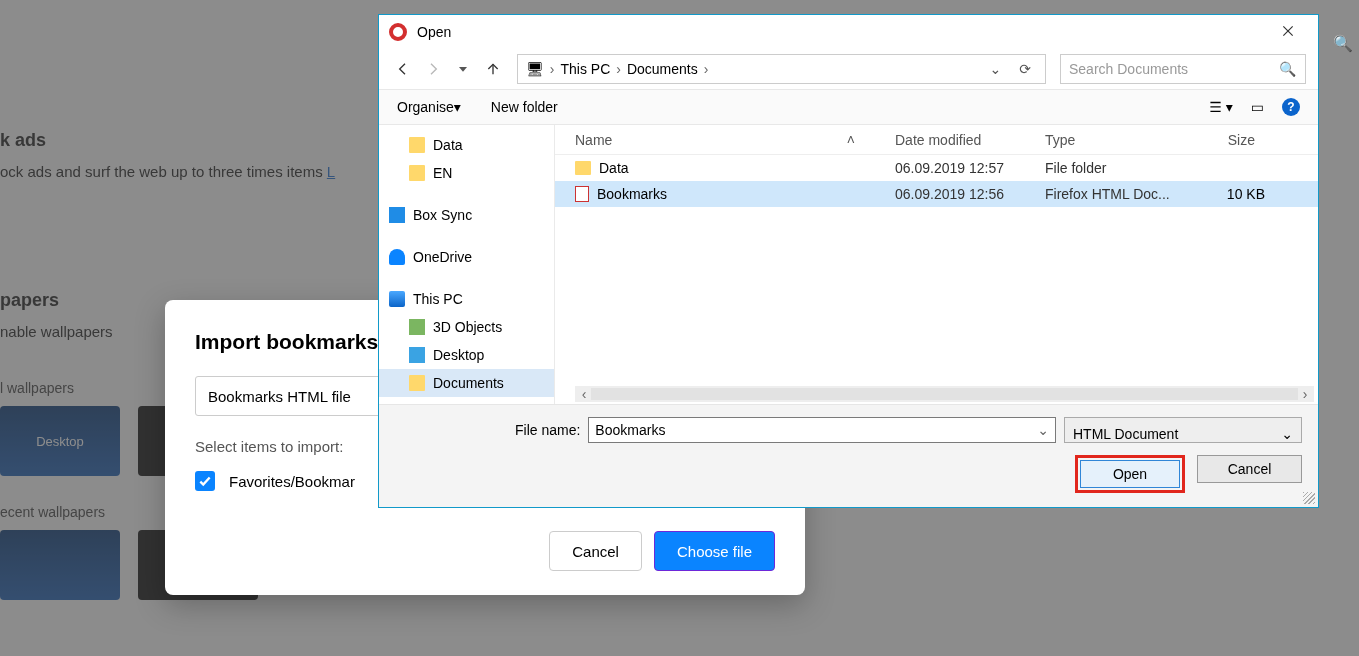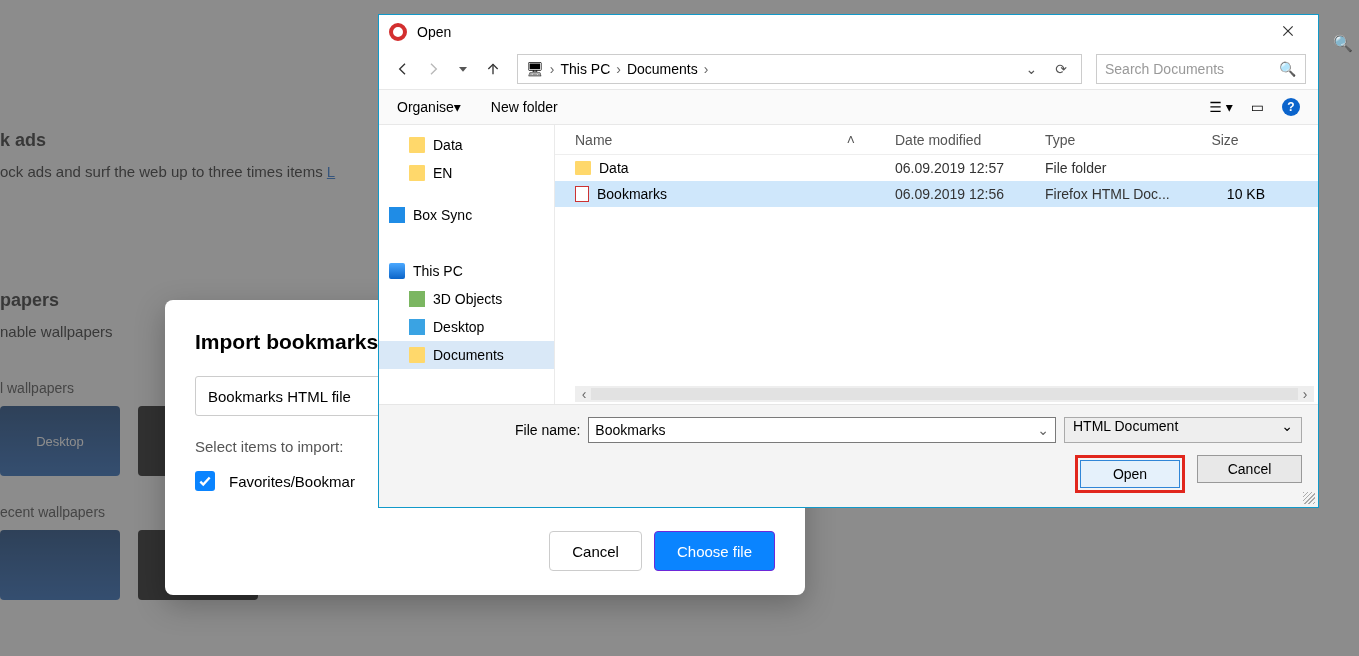--- a/index.html
+++ b/index.html
@@ -37,21 +37,21 @@
 .fd-title .close svg { width:14px; height:14px; }
 
 .fd-nav { height:40px; display:flex; align-items:center; padding:0 12px; gap:6px; }
 .fd-nav .navbtn { width:24px; height:24px; display:flex; align-items:center; justify-content:center; color:#606060; cursor:pointer; }
 .fd-nav .navbtn.disabled { opacity:.35; }
 .fd-nav .navbtn svg { width:16px; height:16px; }
 .fd-nav .addr { flex:1; height:30px; border:1px solid #ccc; margin-left:6px; display:flex; align-items:center; padding:0 8px; gap:6px; font-size:14px; }
 .fd-nav .addr .chev { color:#666; }
 .fd-nav .addr .filler { flex:1; }
 .fd-nav .addr .dd, .fd-nav .addr .refresh { padding:0 6px; color:#555; }
-.fd-nav .search { width:210px; height:30px; border:1px solid #ccc; margin-left:8px; display:flex; align-items:center; padding:12px 8px; font-size:14px; color:#999; }
+.fd-nav .search { width:246px; height:30px; border:1px solid #ccc; margin-left:8px; display:flex; align-items:center; padding:12px 8px; font-size:14px; color:#999; }
 .fd-nav .search .sicon { margin-left:auto; color:#666; }
 
 .fd-toolbar { height:36px; border-top:1px solid #e8e8e8; border-bottom:1px solid #e8e8e8; background:#fafafa; display:flex; align-items:center; padding:0 18px; font-size:14px; gap:30px; }
 .fd-toolbar .tb-item { display:flex; align-items:center; cursor:pointer; }
 .fd-toolbar .right-icons { margin-left:auto; display:flex; gap:18px; align-items:center; }
 .fd-toolbar .right-icons span { cursor:pointer; }
 .fd-toolbar .help { width:18px; height:18px; border-radius:50%; background:#0b64cc; color:#fff; font-size:12px; font-weight:bold; display:flex; align-items:center; justify-content:center; }
 
 .fd-body { flex:1; display:flex; overflow:hidden; }
 .fd-tree { width:176px; border-right:1px solid #eaeaea; padding:6px 0; font-size:14px; }
@@ -61,39 +61,39 @@
 .fd-tree .ficon { width:16px; height:16px; }
 .fd-tree .folder { background:#ffd86b; border-radius:1px; }
 .fd-tree .cloud { background:#0a84ff; border-radius:8px 8px 2px 2px; }
 .fd-tree .pc { background: linear-gradient(#4aa8ff,#0b64c8); border-radius:2px; }
 
 .fd-list { flex:1; display:flex; flex-direction:column; font-size:14px; position:relative; }
 .fd-head { height:30px; display:flex; align-items:center; color:#555; border-bottom:1px solid #eee; padding-left:20px; }
 .fd-head .c-name { width:320px; display:flex; align-items:center; gap:4px; }
 .fd-head .c-date { width:150px; }
 .fd-head .c-type { width:150px; }
-.fd-head .c-size { width:60px; text-align:center; }
+.fd-head .c-size { width:60px; text-align:right; }
 .fd-row { height:26px; display:flex; align-items:center; padding-left:20px; }
 .fd-row.sel { background:#cfe7fb; }
 .fd-row .c-name { width:320px; display:flex; align-items:center; gap:8px; }
 .fd-row .c-date { width:150px; color:#333; }
 .fd-row .c-type { width:150px; color:#333; }
 .fd-row .c-size { width:80px; text-align:right; padding-right:10px; }
 .fd-row .ic-folder { width:16px; height:14px; background:#ffd86b; border-radius:1px; }
 .fd-row .ic-file { width:14px; height:16px; background:#fff; border:1px solid #c33; }
 .fd-scroll { position:absolute; bottom:2px; left:20px; right:4px; height:16px; background:#eee; display:flex; align-items:center; padding:0 2px; }
 .fd-scroll .track { flex:1; background:#e2e2e2; height:12px; }
 .fd-scroll .ar { width:14px; color:#666; text-align:center; }
 
 .fd-footer { padding:12px 16px 14px 16px; background:#f4f4f4; border-top:1px solid #e6e6e6; display:flex; flex-direction:column; gap:12px; position:relative; }
 .fd-footer .row1 { display:flex; align-items:center; gap:8px; }
 .fd-footer .fn-label { font-size:14px; margin-left:120px; }
 .fd-footer .fn-input { flex:1; height:26px; border:1px solid #7a7a7a; padding:0 6px; font-size:14px; display:flex; align-items:center; background:#fff; }
 .fd-footer .fn-input .dd { margin-left:auto; color:#666; }
-.fd-footer .type-sel { width:238px; height:26px; border:1px solid #aaa; background:#eee; padding:0 8px; font-size:14px; display:flex; align-items:flex-start; }
+.fd-footer .type-sel { width:238px; height:26px; border:1px solid #aaa; background:#eee; padding:0 8px; font-size:14px; display:flex; align-items:flex-end; }
 .fd-footer .type-sel .dd { margin-left:auto; }
 .fd-footer .row2 { display:flex; justify-content:flex-end; gap:12px; }
 .fd-footer .btn { width:105px; height:28px; border:1px solid #999; background:#e8e8e8; font-size:14px; cursor:pointer; }
 .fd-footer .open-wrap { border:3px solid #e1261c; padding:2px; }
 .fd-footer .btn.open { background:#e5f1fb; border:1px solid #2f86d7; width:100px; }
 .fd-footer .resize { position:absolute; right:3px; bottom:3px; width:12px; height:12px; background:repeating-linear-gradient(135deg,#aaa 0,#aaa 1px,transparent 1px,transparent 3px); }
 
 .search-icon-right { position:absolute; right:6px; top:34px; color:#555; }
 </style>
 </head>
@@ -216,20 +216,24 @@
       <div class="node indent">
           <span class="ficon folder"></span>
           <span>EN</span>
         </div>
       <div style="height:14px"></div>
       <div class="node">
           <span class="ficon" style="background:#1f8ce6"></span>
           <span>Box Sync</span>
         </div>
       <div style="height:14px"></div>
+      <div class="node">
+          <span class="ficon cloud"></span>
+          <span>OneDrive</span>
+        </div>
       <div style="height:14px"></div>
       <div class="node">
           <span class="ficon pc"></span>
           <span>This PC</span>
         </div>
       <div class="node indent">
           <span class="ficon" style="background:#7bb661"></span>
           <span>3D Objects</span>
         </div>
       <div class="node indent">

